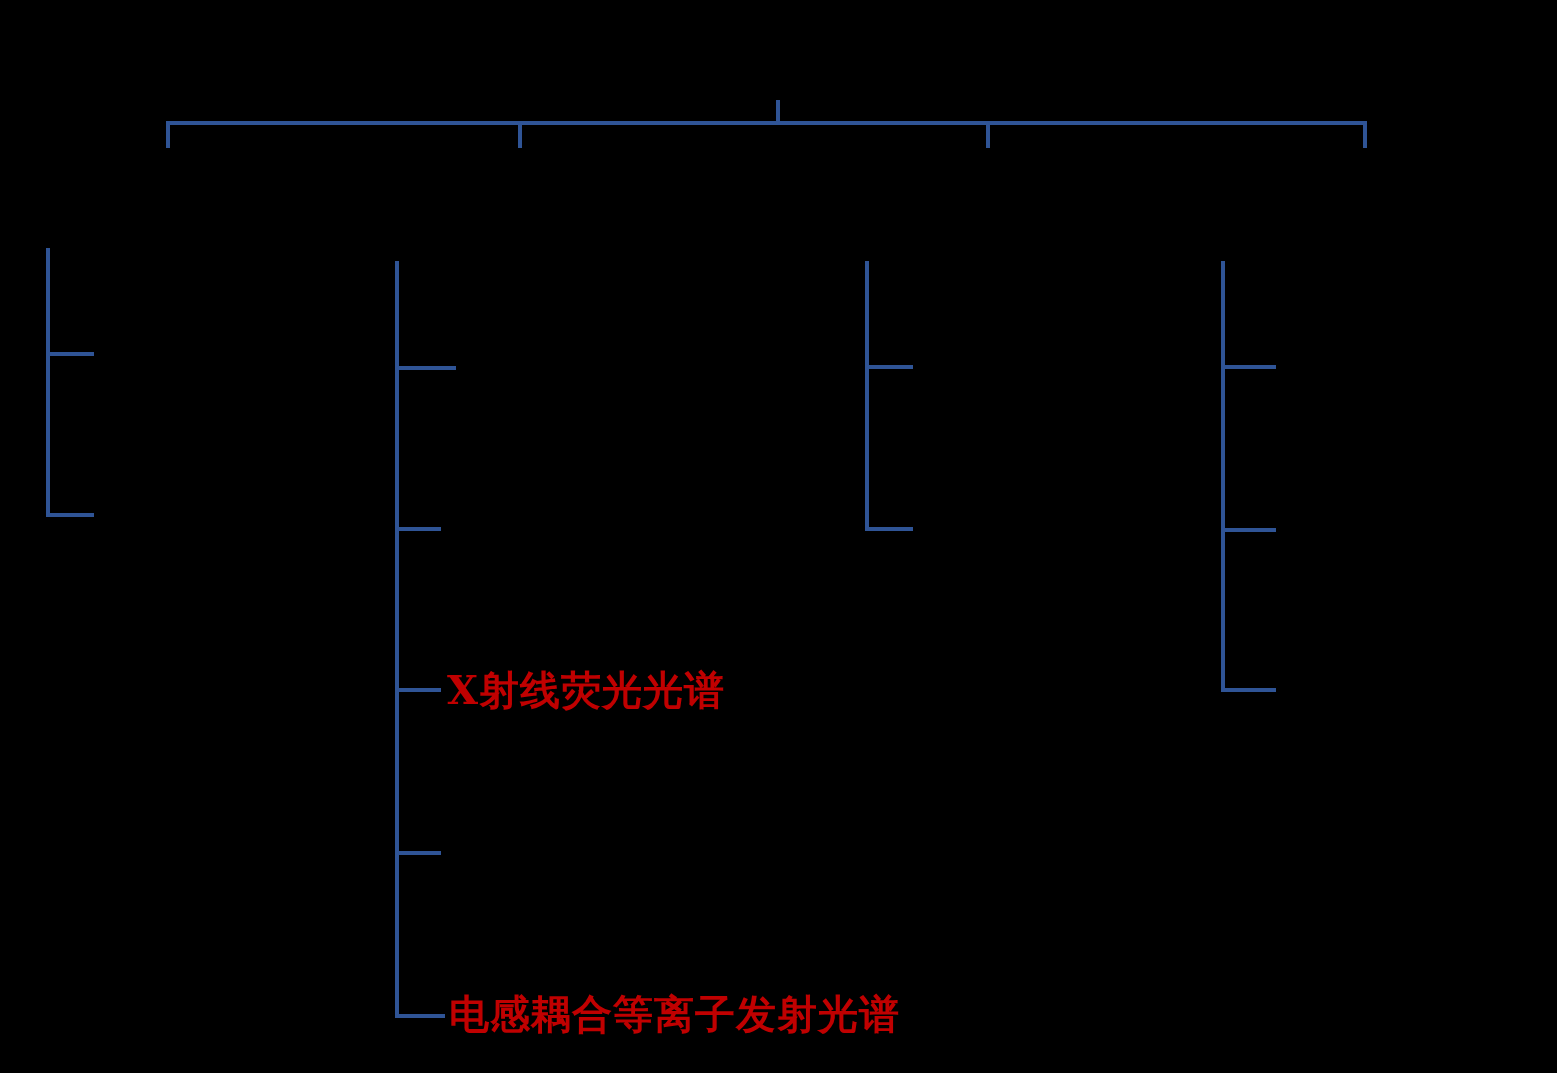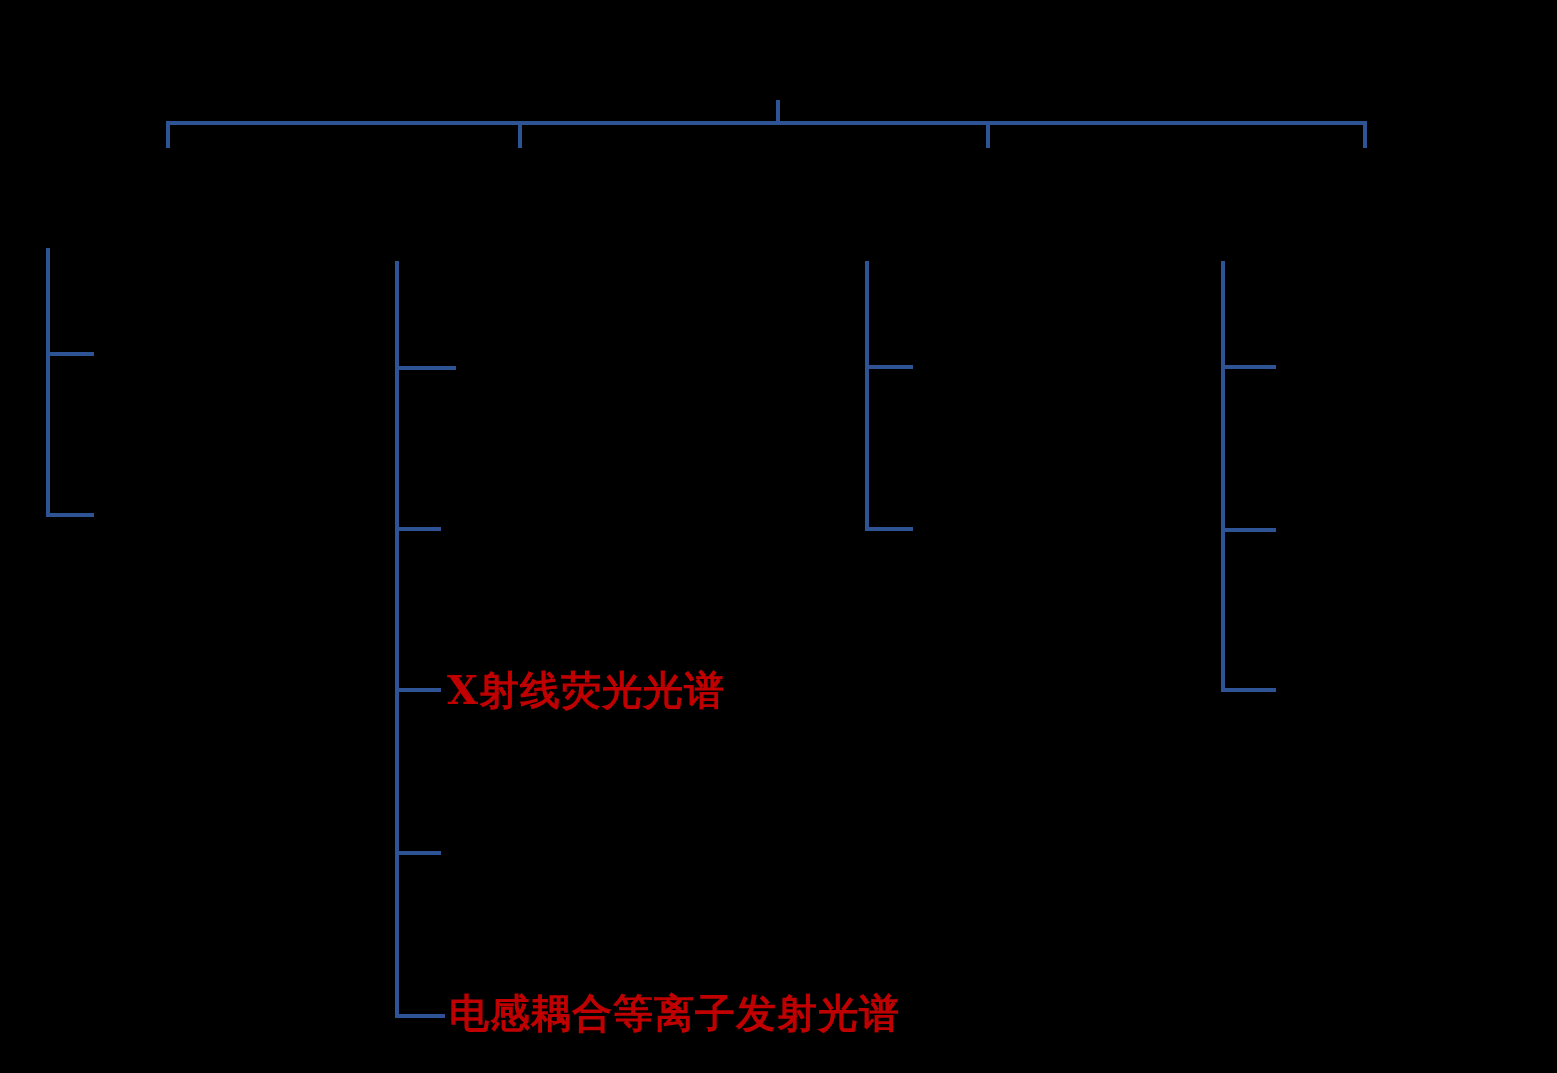--- a/index.html
+++ b/index.html
@@ -60,15 +60,15 @@
   <div class="seg" style="left:865px; top:261px; width:4px; height:270px;"></div>
   <div class="seg" style="left:865px; top:365px; width:48px; height:4px;"></div>
   <div class="seg" style="left:865px; top:527px; width:48px; height:4px;"></div>
 
   <div class="seg" style="left:1221px; top:261px; width:4px; height:431px;"></div>
   <div class="seg" style="left:1221px; top:365px; width:55px; height:4px;"></div>
   <div class="seg" style="left:1221px; top:528px; width:55px; height:4px;"></div>
   <div class="seg" style="left:1221px; top:688px; width:55px; height:4px;"></div>
 
   <span class="node-label" style="left:447px; top:668px;">X射线荧光光谱</span>
-  <span class="node-label" style="left:449px; top:992px;font-family:Liberation Serif, serif;">电感耦合等离子发射光谱</span>
+  <span class="node-label" style="left:449px; top:992px;">电感耦合等离子发射光谱</span>
 
 </div>
 
 </body></html>

